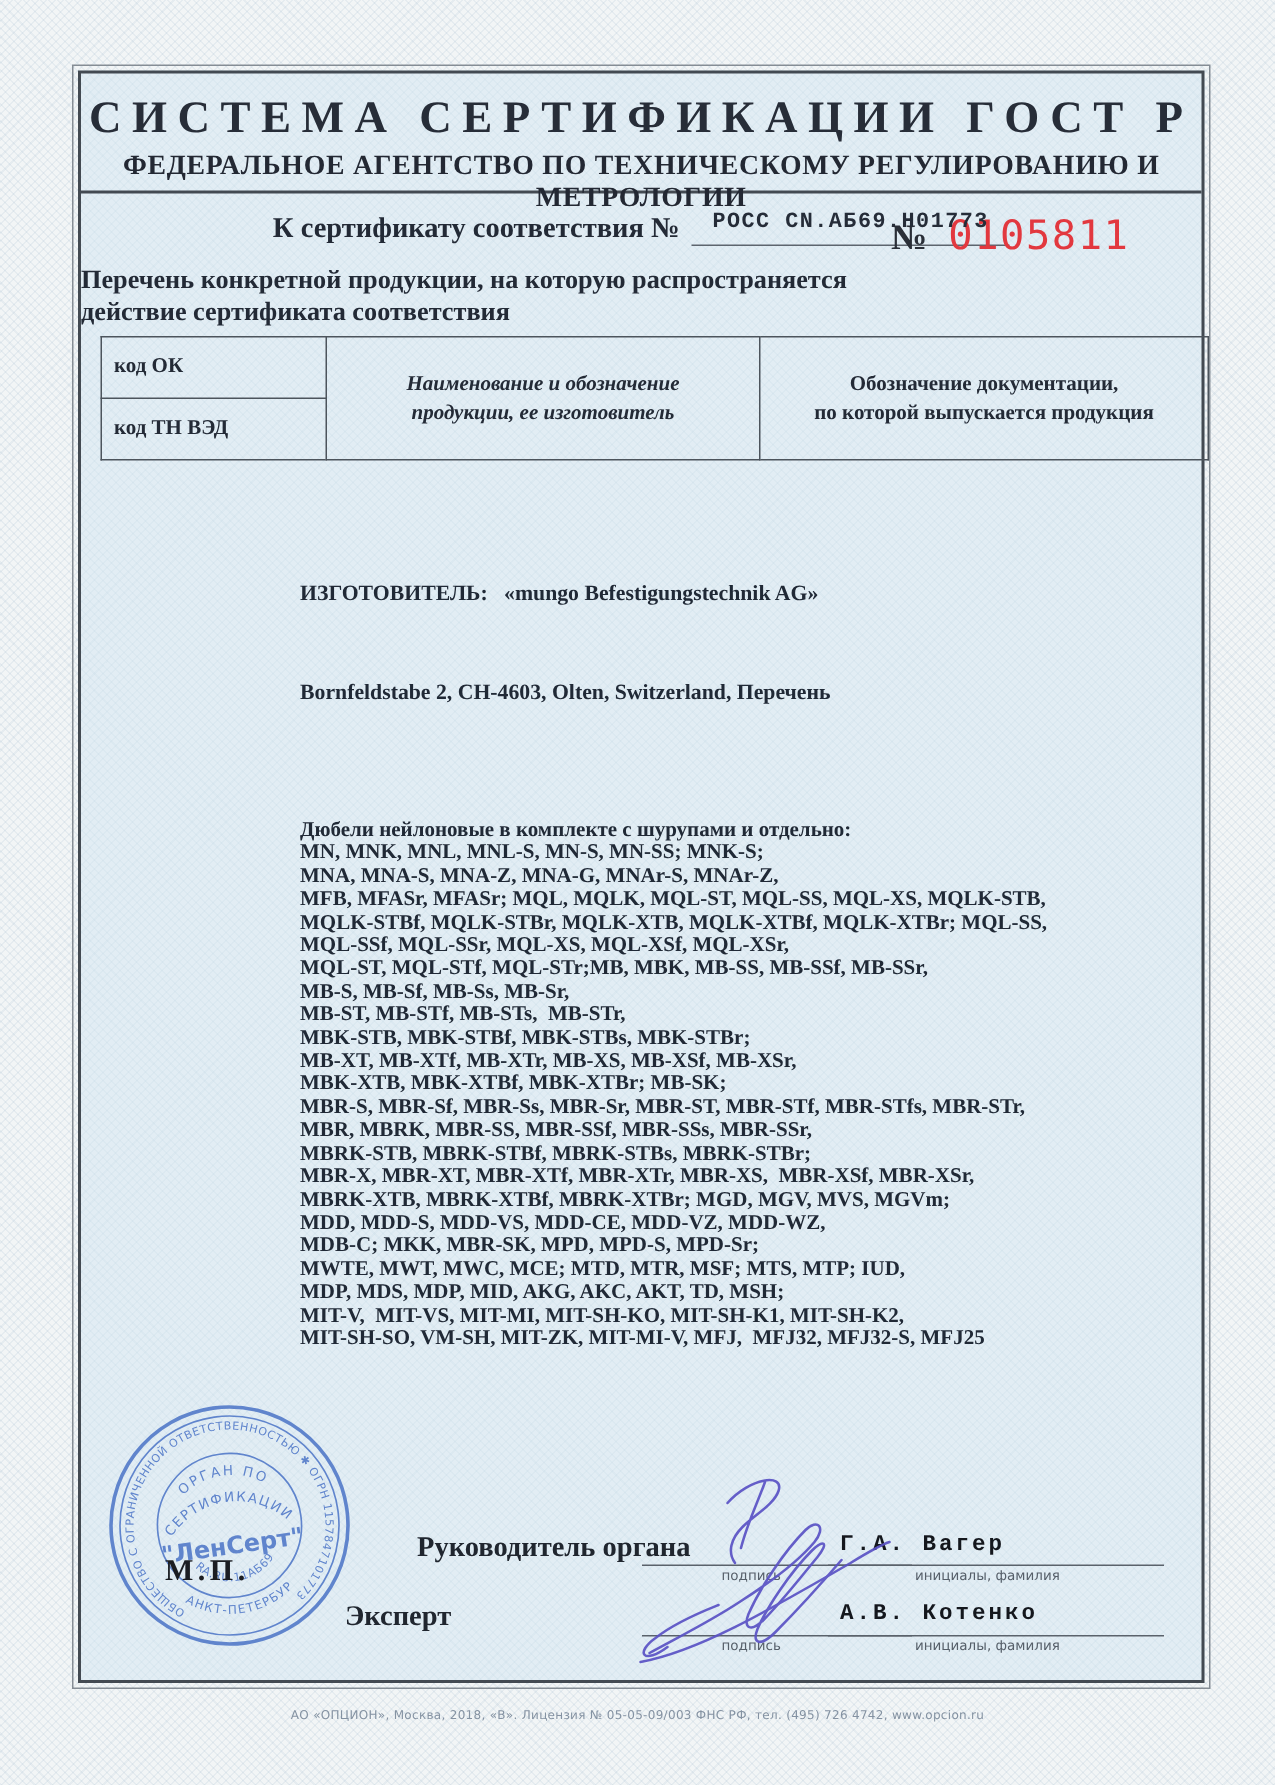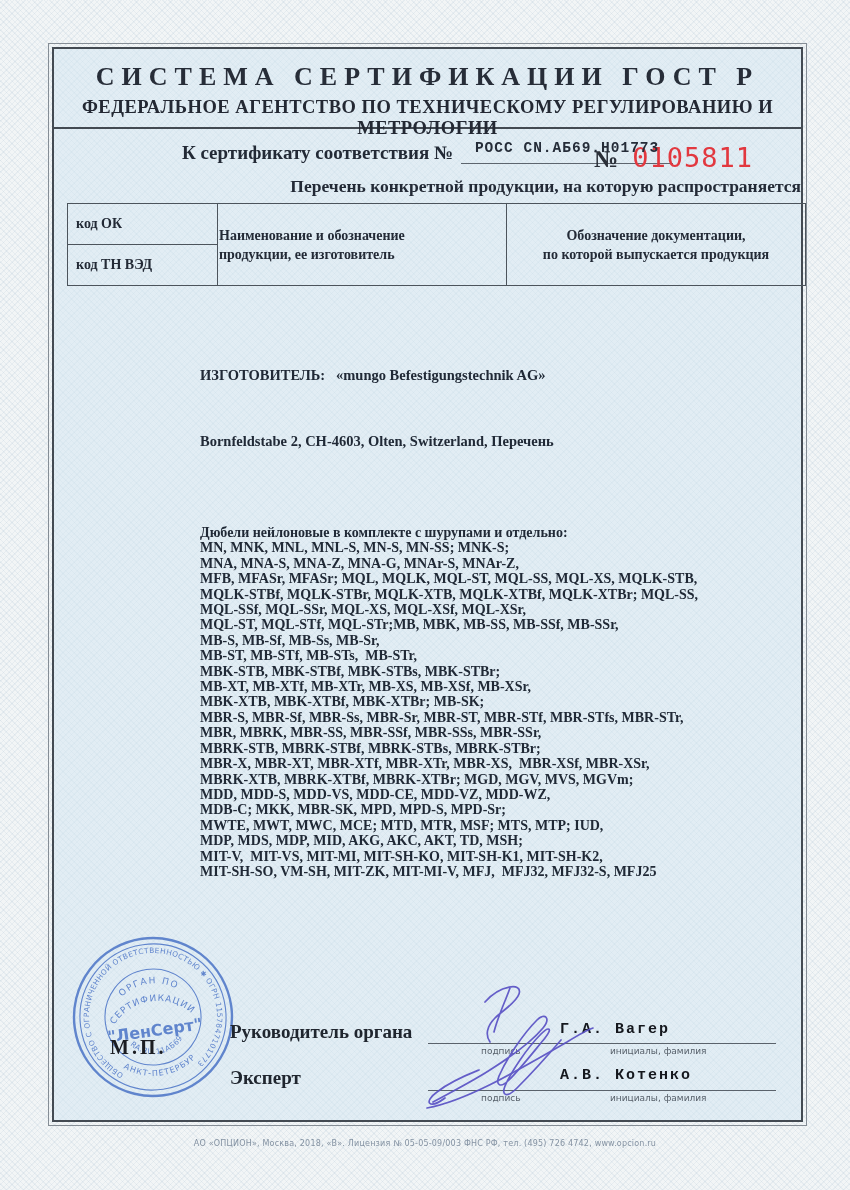--- a/index.html
+++ b/index.html
@@ -10,44 +10,44 @@
       repeating-linear-gradient(45deg, rgba(140,170,195,0.12) 0 1px, rgba(0,0,0,0) 1px 4px),
       repeating-linear-gradient(-45deg, rgba(140,170,195,0.12) 0 1px, rgba(0,0,0,0) 1px 4px);
     font-family:"Liberation Serif","DejaVu Serif",serif;color:#1f2836;
   }
   .frame{
     position:absolute;left:52px;top:47px;width:751px;height:1075px;box-sizing:border-box;
     border:2px solid #434a52;outline:1px solid #858d95;outline-offset:3px;
     background-color:rgba(210,229,242,0.5);
   }
   .frame-header{height:80px;box-sizing:border-box;padding-top:13px;border-bottom:2px solid #434a52;text-align:center;}
-  .h1{font-size:26px;font-weight:bold;letter-spacing:7px;color:#272d38;}
+  .h1{font-size:30px;font-weight:bold;letter-spacing:7px;color:#272d38;}
   .h2{font-size:18.5px;font-weight:bold;letter-spacing:.5px;margin-top:5px;color:#232833;}
   .number-row{position:absolute;top:93px;right:48px;white-space:nowrap;}
   .no-sign{font-size:24px;font-weight:bold;color:#2a2f38;margin-right:14px;}
   .no-red{font-family:"DejaVu Sans Mono",monospace;font-size:27px;font-weight:400;letter-spacing:1px;color:#e2383f;}
   .title{margin-top:45px;text-align:center;font-size:27px;font-weight:bold;letter-spacing:5px;color:#272d38;}
   .cert-line{margin-top:13px;text-align:center;}
   .cert-label{font-size:19px;font-weight:bold;color:#232a36;}
   .cert-num-wrap{display:inline-block;min-width:212px;border-bottom:1px solid #5d656e;margin-left:8px;text-align:center;}
   .cert-num{position:relative;top:-7px;font-family:"Liberation Mono","DejaVu Sans Mono",monospace;font-size:14.5px;font-weight:bold;letter-spacing:1px;color:#252c38;}
-  .desc{margin-top:12px;text-align:right;font-size:17.5px;font-weight:bold;line-height:21px;color:#232a36;}
+  .desc{margin-top:12px;text-align:left;font-size:17.5px;font-weight:bold;line-height:21px;color:#232a36;}
   .ptable{margin:6px 0 0 13px;border-collapse:collapse;width:722px;table-layout:fixed;}
   .ptable td{border:1px solid #4c545c;font-size:14px;font-weight:bold;color:#232a36;vertical-align:middle;}
   .ptable .c1{width:140px;padding-left:8px;height:38px;}
-  .ptable .c2{width:286px;text-align:left;white-space:pre-line;line-height:19px;}
+  .ptable .c2{width:286px;text-align:center;white-space:pre-line;line-height:19px;font-style:italic;}
   .ptable .c3{width:296px;text-align:center;white-space:pre-line;line-height:19px;}
   .maker{margin:34px 0 0 146px;font-size:14.5px;font-weight:bold;line-height:22px;white-space:pre-wrap;color:#202936;}
   .plist{margin:29px 0 0 146px;}
   .pline{font-size:14px;font-weight:bold;line-height:15.4px;white-space:pre-wrap;color:#202936;}
   
   .stamp{position:absolute;left:68px;top:932px;opacity:.88;}
   .mp{position:absolute;left:110px;top:1036px;font-size:20px;font-weight:bold;letter-spacing:3px;color:#1b1d22;}
   .sig-role{position:absolute;left:230px;font-size:19px;font-weight:bold;color:#20262f;}
-  .r1{top:1021px;} .r2{top:1067px;}
+  .r1{top:1021px;padding-left:48px;} .r2{top:1067px;}
   .sline{position:absolute;border-top:1px solid #5a626b;height:0;}
   .l1a{left:428px;top:1043px;width:180px;} .l1b{left:552px;top:1043px;width:224px;}
   .l2a{left:428px;top:1090px;width:180px;} .l2b{left:552px;top:1090px;width:224px;}
   .slabel{position:absolute;font-family:"DejaVu Sans",sans-serif;font-size:9px;color:#565f69;}
   .p1{left:481px;top:1046px;} .f1{left:610px;top:1046px;}
   .p2{left:481px;top:1093px;} .f2{left:610px;top:1093px;}
   .sig-name{position:absolute;left:560px;font-family:"Liberation Mono","DejaVu Sans Mono",monospace;font-size:15px;font-weight:bold;letter-spacing:2px;color:#14171d;}
   .n1{top:1021px;} .n2{top:1067px;}
   .signatures{position:absolute;left:415px;top:980px;}
   .footer{position:absolute;left:0;right:0;top:1139px;text-align:center;font-family:"DejaVu Sans",sans-serif;font-size:8px;letter-spacing:.2px;color:#8492a2;}
@@ -67,20 +67,21 @@
       <span class="no-sign">№</span><span class="no-red">0105811</span>
     </div>
 
 
     <div class="cert-line">
       <span class="cert-label">К сертификату соответствия №</span><span class="cert-num-wrap"><span class="cert-num">РОСС CN.АБ69.Н01773</span></span>
     </div>
 
     <div class="desc">
       <div>Перечень конкретной продукции,  на которую распространяется</div>
+      <div>действие сертификата соответствия</div>
     </div>
 
     <table class="ptable">
       <tbody>
           <tr>
         <td class="c1">код ОК</td>
         <td class="c2" rowspan="2">Наименование и обозначение
 продукции, ее изготовитель</td>
         <td class="c3" rowspan="2">Обозначение документации,
 по которой выпускается продукция</td>

